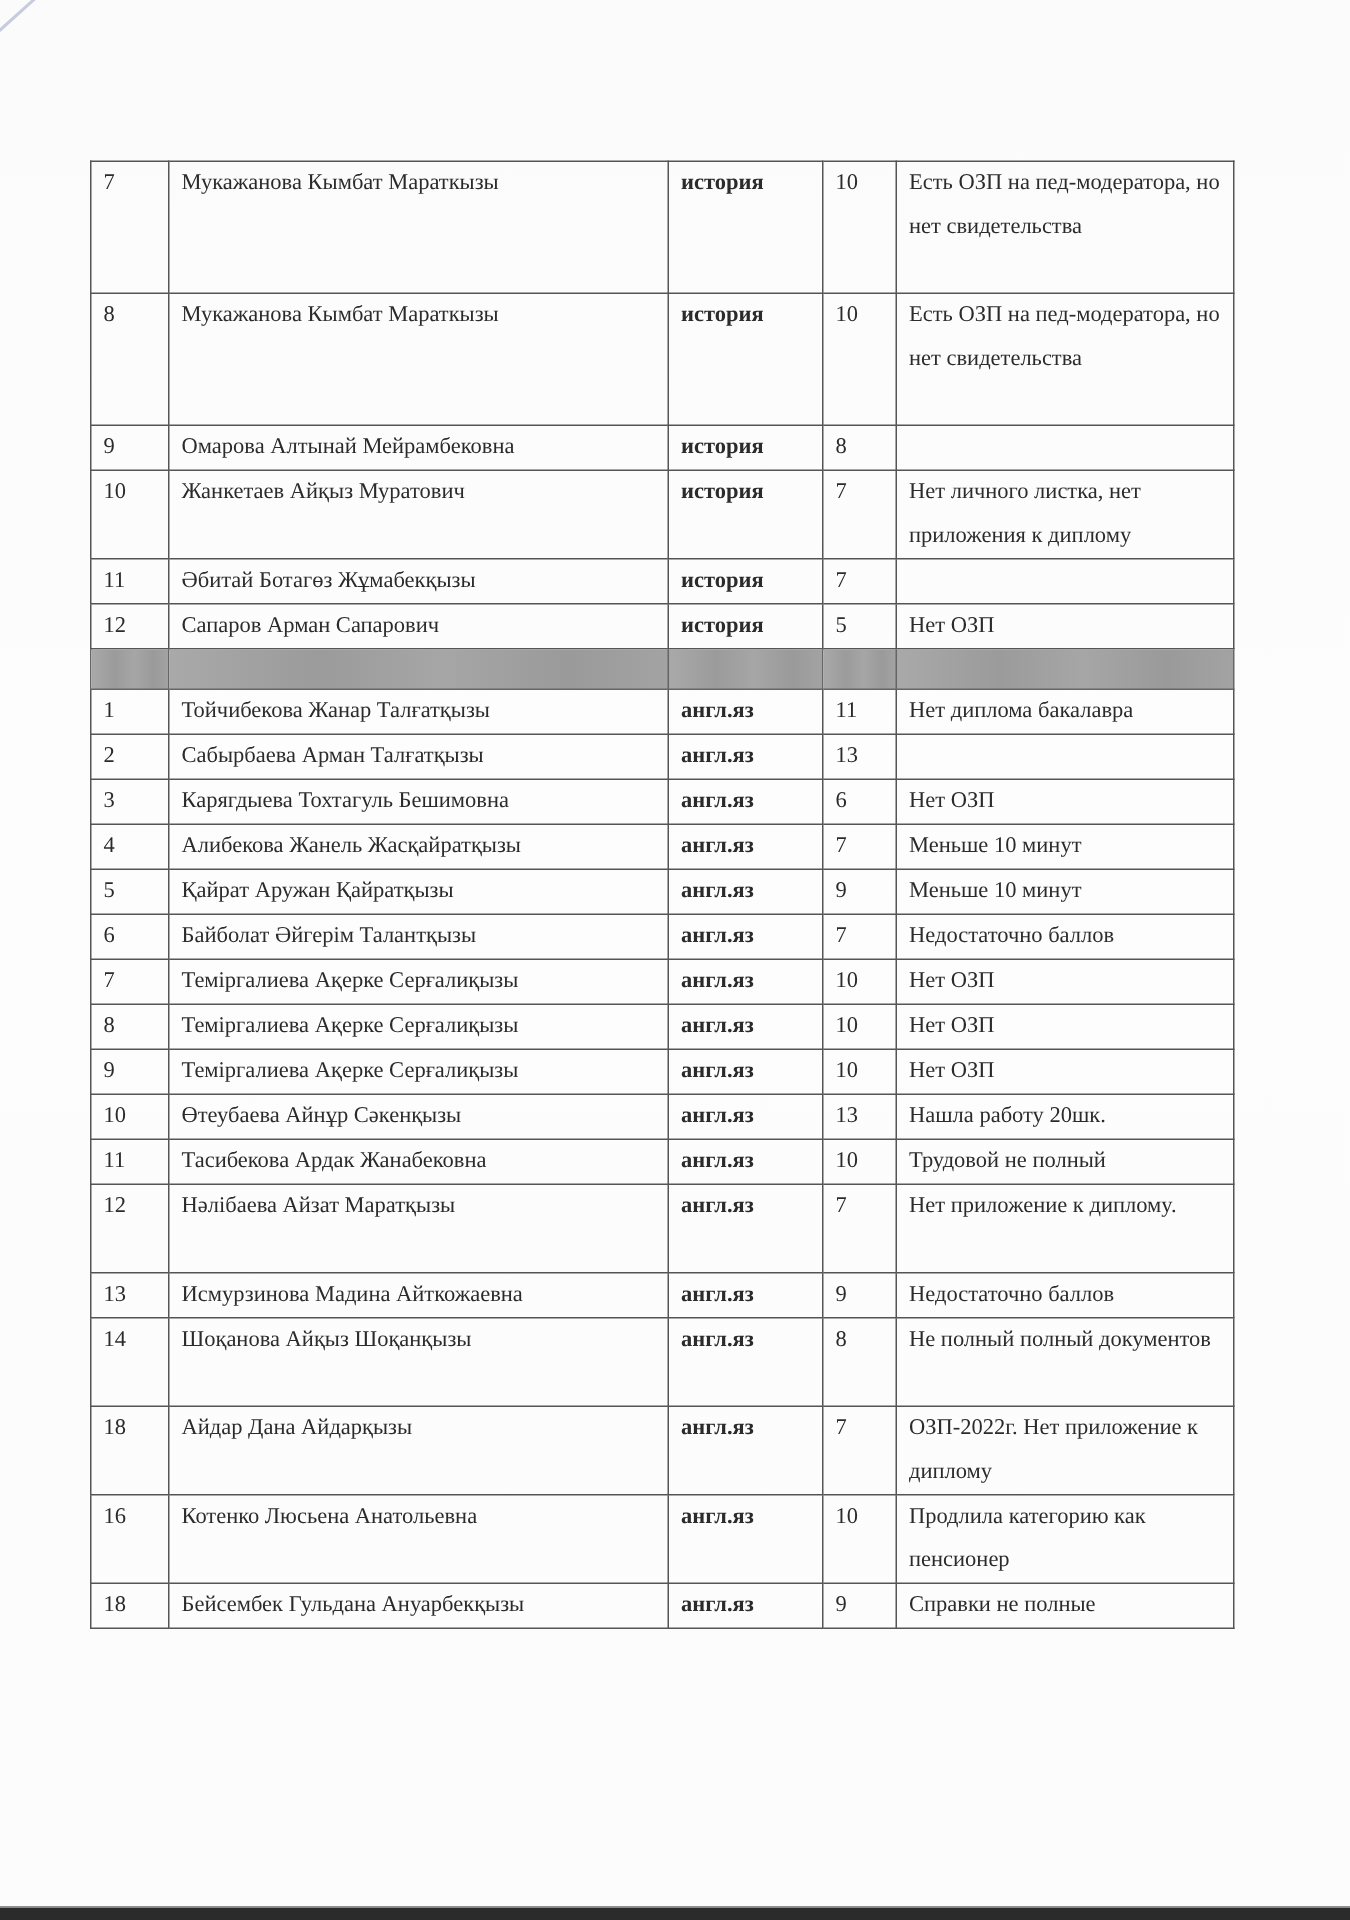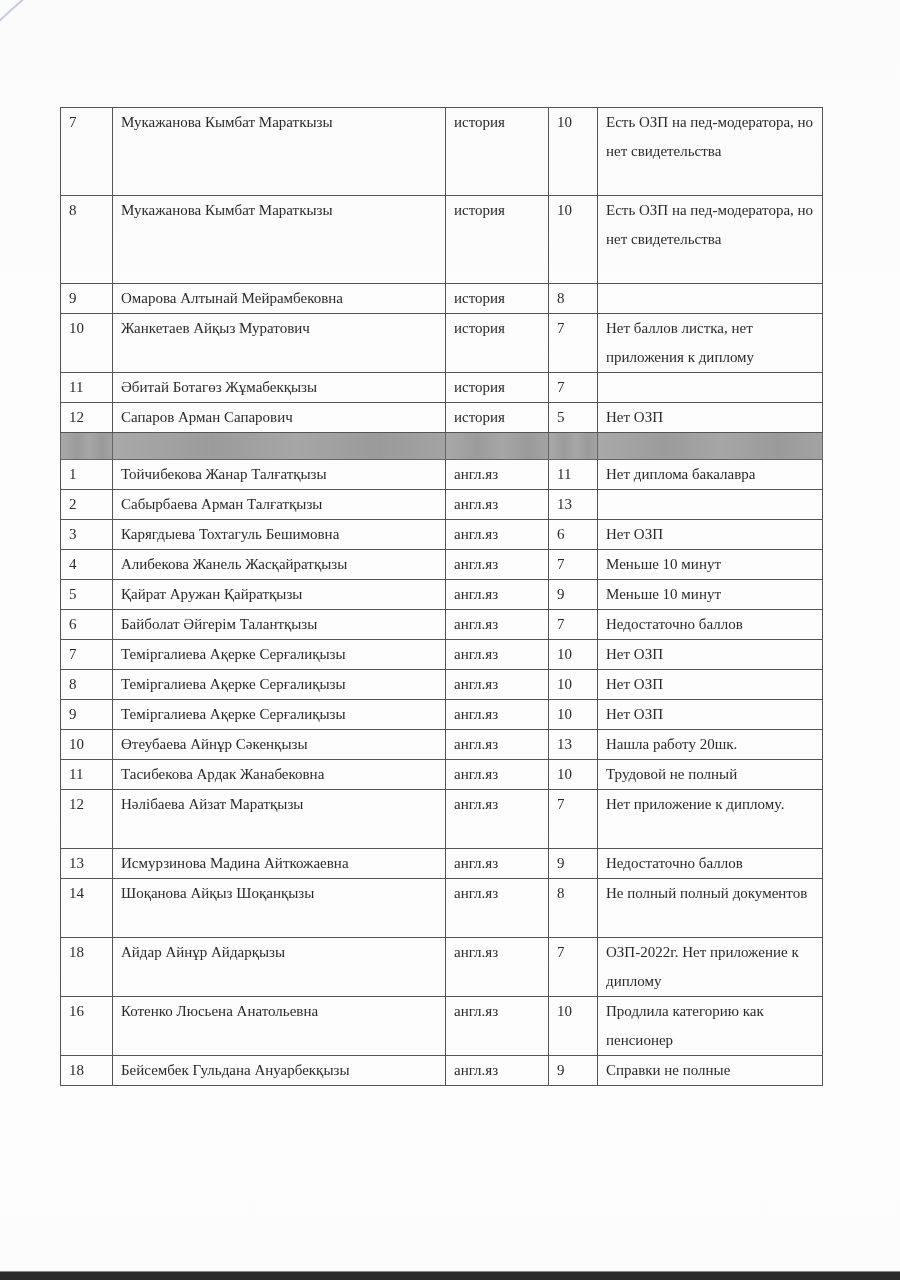--- a/index.html
+++ b/index.html
@@ -60,21 +60,21 @@
       overflow: hidden;
     }
     col.c-num { width: 52px; }
     col.c-name { width: 333px; }
     col.c-subj { width: 103px; }
     col.c-score { width: 49px; }
     col.c-note { width: 225px; }
 
     td.cell-num { padding-left: 6px; }
     td.cell-name { padding-left: 12px; }
-    td.cell-subj { padding-left: 10px; }
+    td.cell-subj { padding-left: 10px; font-weight: bold; }
     td.cell-score { padding-left: 10px; }
     td.cell-note { padding-left: 10px; }
 
     tr.section-divider td {
       background: linear-gradient(90deg, #a9a9a9 0%, #9b9b9b 30%, #a6a6a6 55%, #9a9a9a 80%, #a3a3a3 100%);
       height: 26px;
       border-color: #666;
     }
     tr.h1 td { height: 29px; }
     tr.h2 td { height: 58px; }
@@ -115,21 +115,21 @@
         <td class="cell-name">Омарова Алтынай Мейрамбековна</td>
         <td class="cell-subj">история</td>
         <td class="cell-score">8</td>
         <td class="cell-note"></td>
       </tr>
       <tr class="h2">
         <td class="cell-num">10</td>
         <td class="cell-name">Жанкетаев Айқыз Муратович</td>
         <td class="cell-subj">история</td>
         <td class="cell-score">7</td>
-        <td class="cell-note">Нет баллов листка, нет приложения к диплому</td>
+        <td class="cell-note">Нет личного листка, нет приложения к диплому</td>
       </tr>
       <tr class="h1">
         <td class="cell-num">11</td>
         <td class="cell-name">Әбитай Ботагөз Жұмабекқызы</td>
         <td class="cell-subj">история</td>
         <td class="cell-score">7</td>
         <td class="cell-note"></td>
       </tr>
       <tr class="h1">
         <td class="cell-num">12</td>
@@ -240,21 +240,21 @@
       </tr>
       <tr class="h2">
         <td class="cell-num">14</td>
         <td class="cell-name">Шоқанова Айқыз Шоқанқызы</td>
         <td class="cell-subj">англ.яз</td>
         <td class="cell-score">8</td>
         <td class="cell-note">Не полный полный документов</td>
       </tr>
       <tr class="h2">
         <td class="cell-num">18</td>
-        <td class="cell-name">Айдар Айнұр Айдарқызы</td>
+        <td class="cell-name">Айдар Дана Айдарқызы</td>
         <td class="cell-subj">англ.яз</td>
         <td class="cell-score">7</td>
         <td class="cell-note">ОЗП-2022г. Нет приложение к диплому</td>
       </tr>
       <tr class="h2">
         <td class="cell-num">16</td>
         <td class="cell-name">Котенко Люсьена Анатольевна</td>
         <td class="cell-subj">англ.яз</td>
         <td class="cell-score">10</td>
         <td class="cell-note">Продлила категорию как пенсионер</td>

